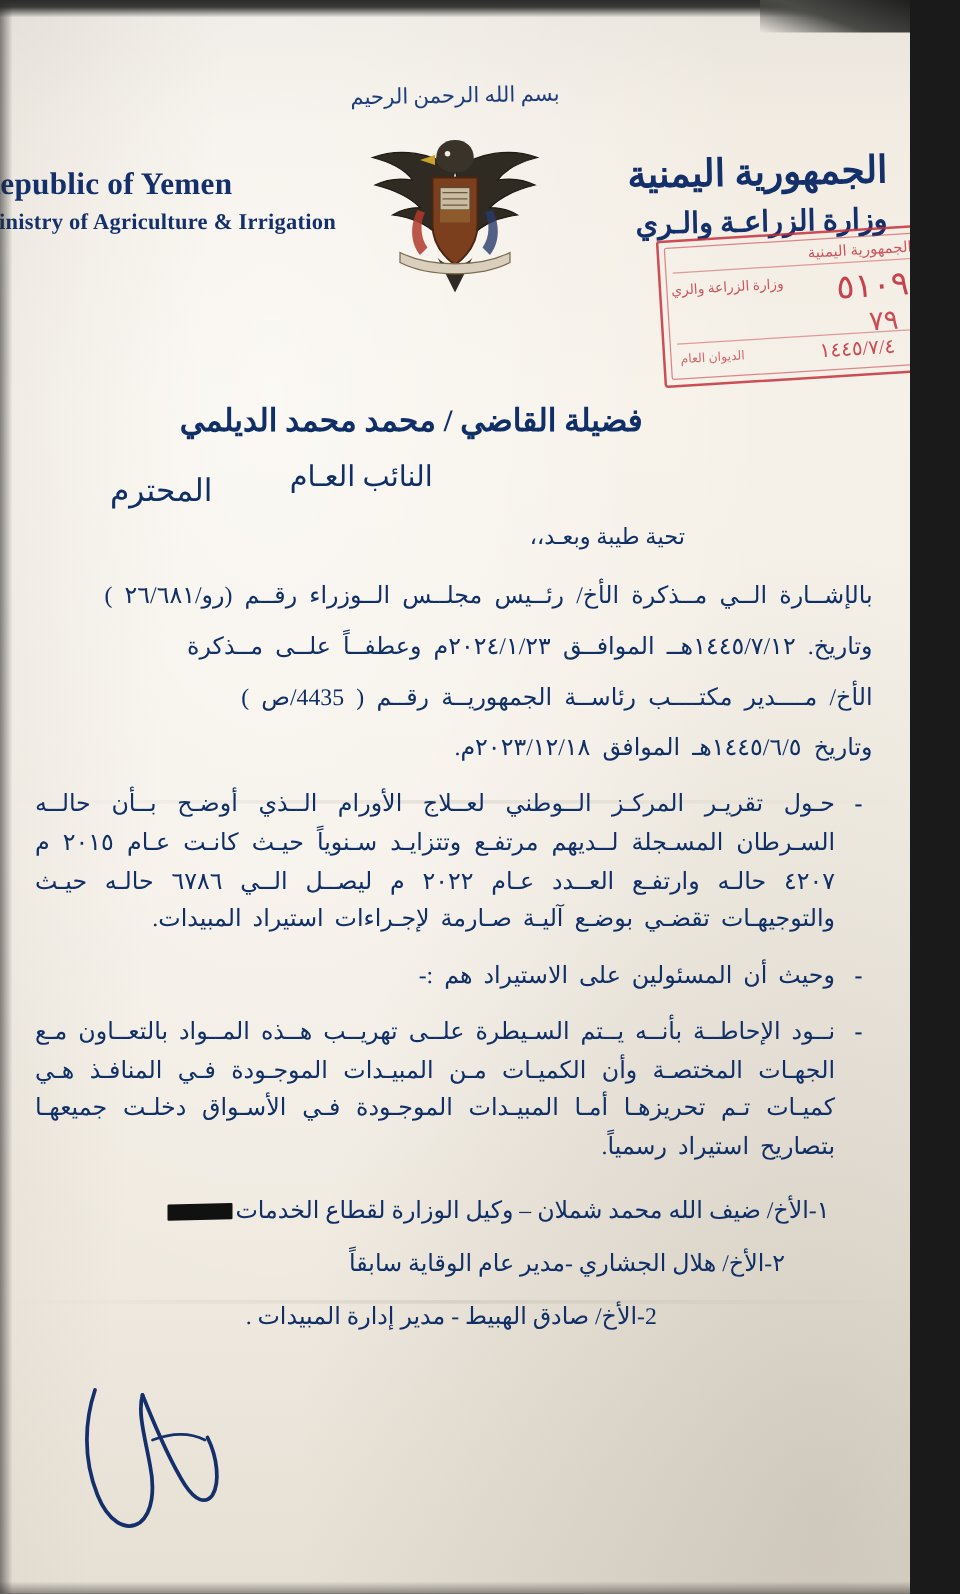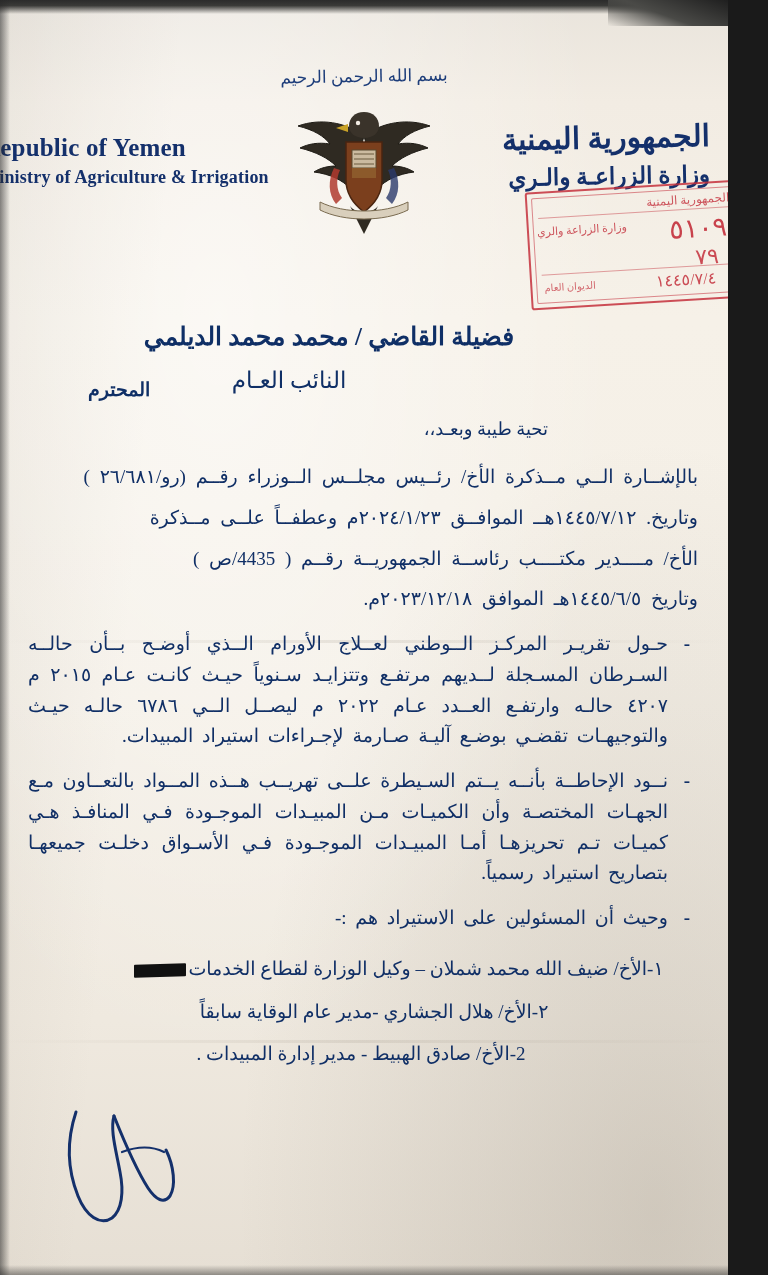--- a/index.html
+++ b/index.html
@@ -211,24 +211,24 @@
     font-size: 23px;
     font-weight: normal;
     letter-spacing: 1px;
     margin-top: 16px;
     margin-right: 150px;
   }
   #respect {
     position: absolute;
     top: 378px;
     left: 88px;
-    font-size: 19px;
+    font-size: 25px;
     color: #0f2f66;
     direction: rtl;
-    font-weight: bold;
+    font-weight: normal;
     text-align: center;
   }
   #greeting {
     position: absolute;
     top: 418px;
     right: 180px;
     font-size: 18px;
     color: #0f2f66;
     direction: rtl;
   }
@@ -280,21 +280,21 @@
     font-size: 19px;
     line-height: 1.5;
     text-align: center;
   }
   #numbered .nitem {
     margin-bottom: 14px;
     position: relative;
     display: block;
   }
   #numbered .n1 { margin-right: 20px; }
-  #numbered .n2 { margin-right: 70px; }
+  #numbered .n2 { margin-right: 70px; text-align: right; }
   #numbered .n3 { margin-right: 96px; }
   .redaction {
     display: inline-block;
     width: 52px;
     height: 13px;
     background: #111;
     vertical-align: middle;
     margin-right: 2px;
     transform: skewY(-1.5deg);
     border-radius: 1px;
@@ -384,22 +384,22 @@
   <div id="respect">المحترم</div>
   <div id="greeting">تحية طيبة وبعـد،،</div>
 
   <div id="body-text">
     <p class="para-intro">بالإشــارة الــي مــذكرة الأخ/ رئــيس مجلــس الــوزراء رقــم (رو/٢٦/٦٨١ )</p>
     <p class="para-intro">وتاريخ. ١٤٤٥/٧/١٢هــ الموافــق ٢٠٢٤/١/٢٣م وعطفــاً علــى مــذكرة</p>
     <p class="para-intro">الأخ/ مــــدير مكتــــب رئاســة الجمهوريــة رقــم ( 4435/ص )</p>
     <p class="para-intro line-last">وتاريخ ١٤٤٥/٦/٥هـ الموافق ٢٠٢٣/١٢/١٨م.</p>
 
     <p class="bullet" style="margin-top:14px;">حـول تقريـر المركـز الــوطني لعــلاج الأورام الــذي أوضـح بــأن حالــه السـرطان المسـجلة لــديهم مرتفـع وتتزايـد سـنوياً حيـث كانـت عـام ٢٠١٥ م ٤٢٠٧ حالـه وارتفـع العــدد عـام ٢٠٢٢ م ليصــل الــي ٦٧٨٦ حالـه حيـث والتوجيهـات تقضـي بوضـع آليـة صـارمة لإجـراءات استيراد المبيدات.</p>
+    <p class="bullet" style="margin-top:14px;">وحيث أن المسئولين على الاستيراد هم :-</p>
     <p class="bullet" style="margin-top:14px;">نــود الإحاطــة بأنــه يــتم السـيطرة علــى تهريــب هــذه المــواد بالتعــاون مـع الجهـات المختصـة وأن الكميـات مـن المبيـدات الموجـودة فـي المنافـذ هـي كميـات تـم تحريزهـا أمـا المبيـدات الموجـودة فـي الأسـواق دخلـت جميعهـا بتصاريح استيراد رسمياً.</p>
-    <p class="bullet" style="margin-top:14px;">وحيث أن المسئولين على الاستيراد هم :-</p>
   </div>
 
   <div id="numbered">
     <div class="nitem n1"><span>١-الأخ/ ضيف الله محمد شملان – وكيل الوزارة لقطاع الخدمات</span><span class="redaction"></span></div>
     <div class="nitem n2">٢-الأخ/ هلال الجشاري -مدير عام الوقاية سابقاً</div>
     <div class="nitem n3">2-الأخ/ صادق الهبيط - مدير إدارة المبيدات .</div>
   </div>
 
   <svg id="signature" viewBox="0 0 170 140">
     <path d="M24 20 C16 44, 14 74, 26 104 C34 124, 48 134, 60 126 C70 118, 72 100, 68 80 C64 58, 58 38, 62 24" fill="none" stroke="#14306b" stroke-width="3" stroke-linecap="round"></path>

